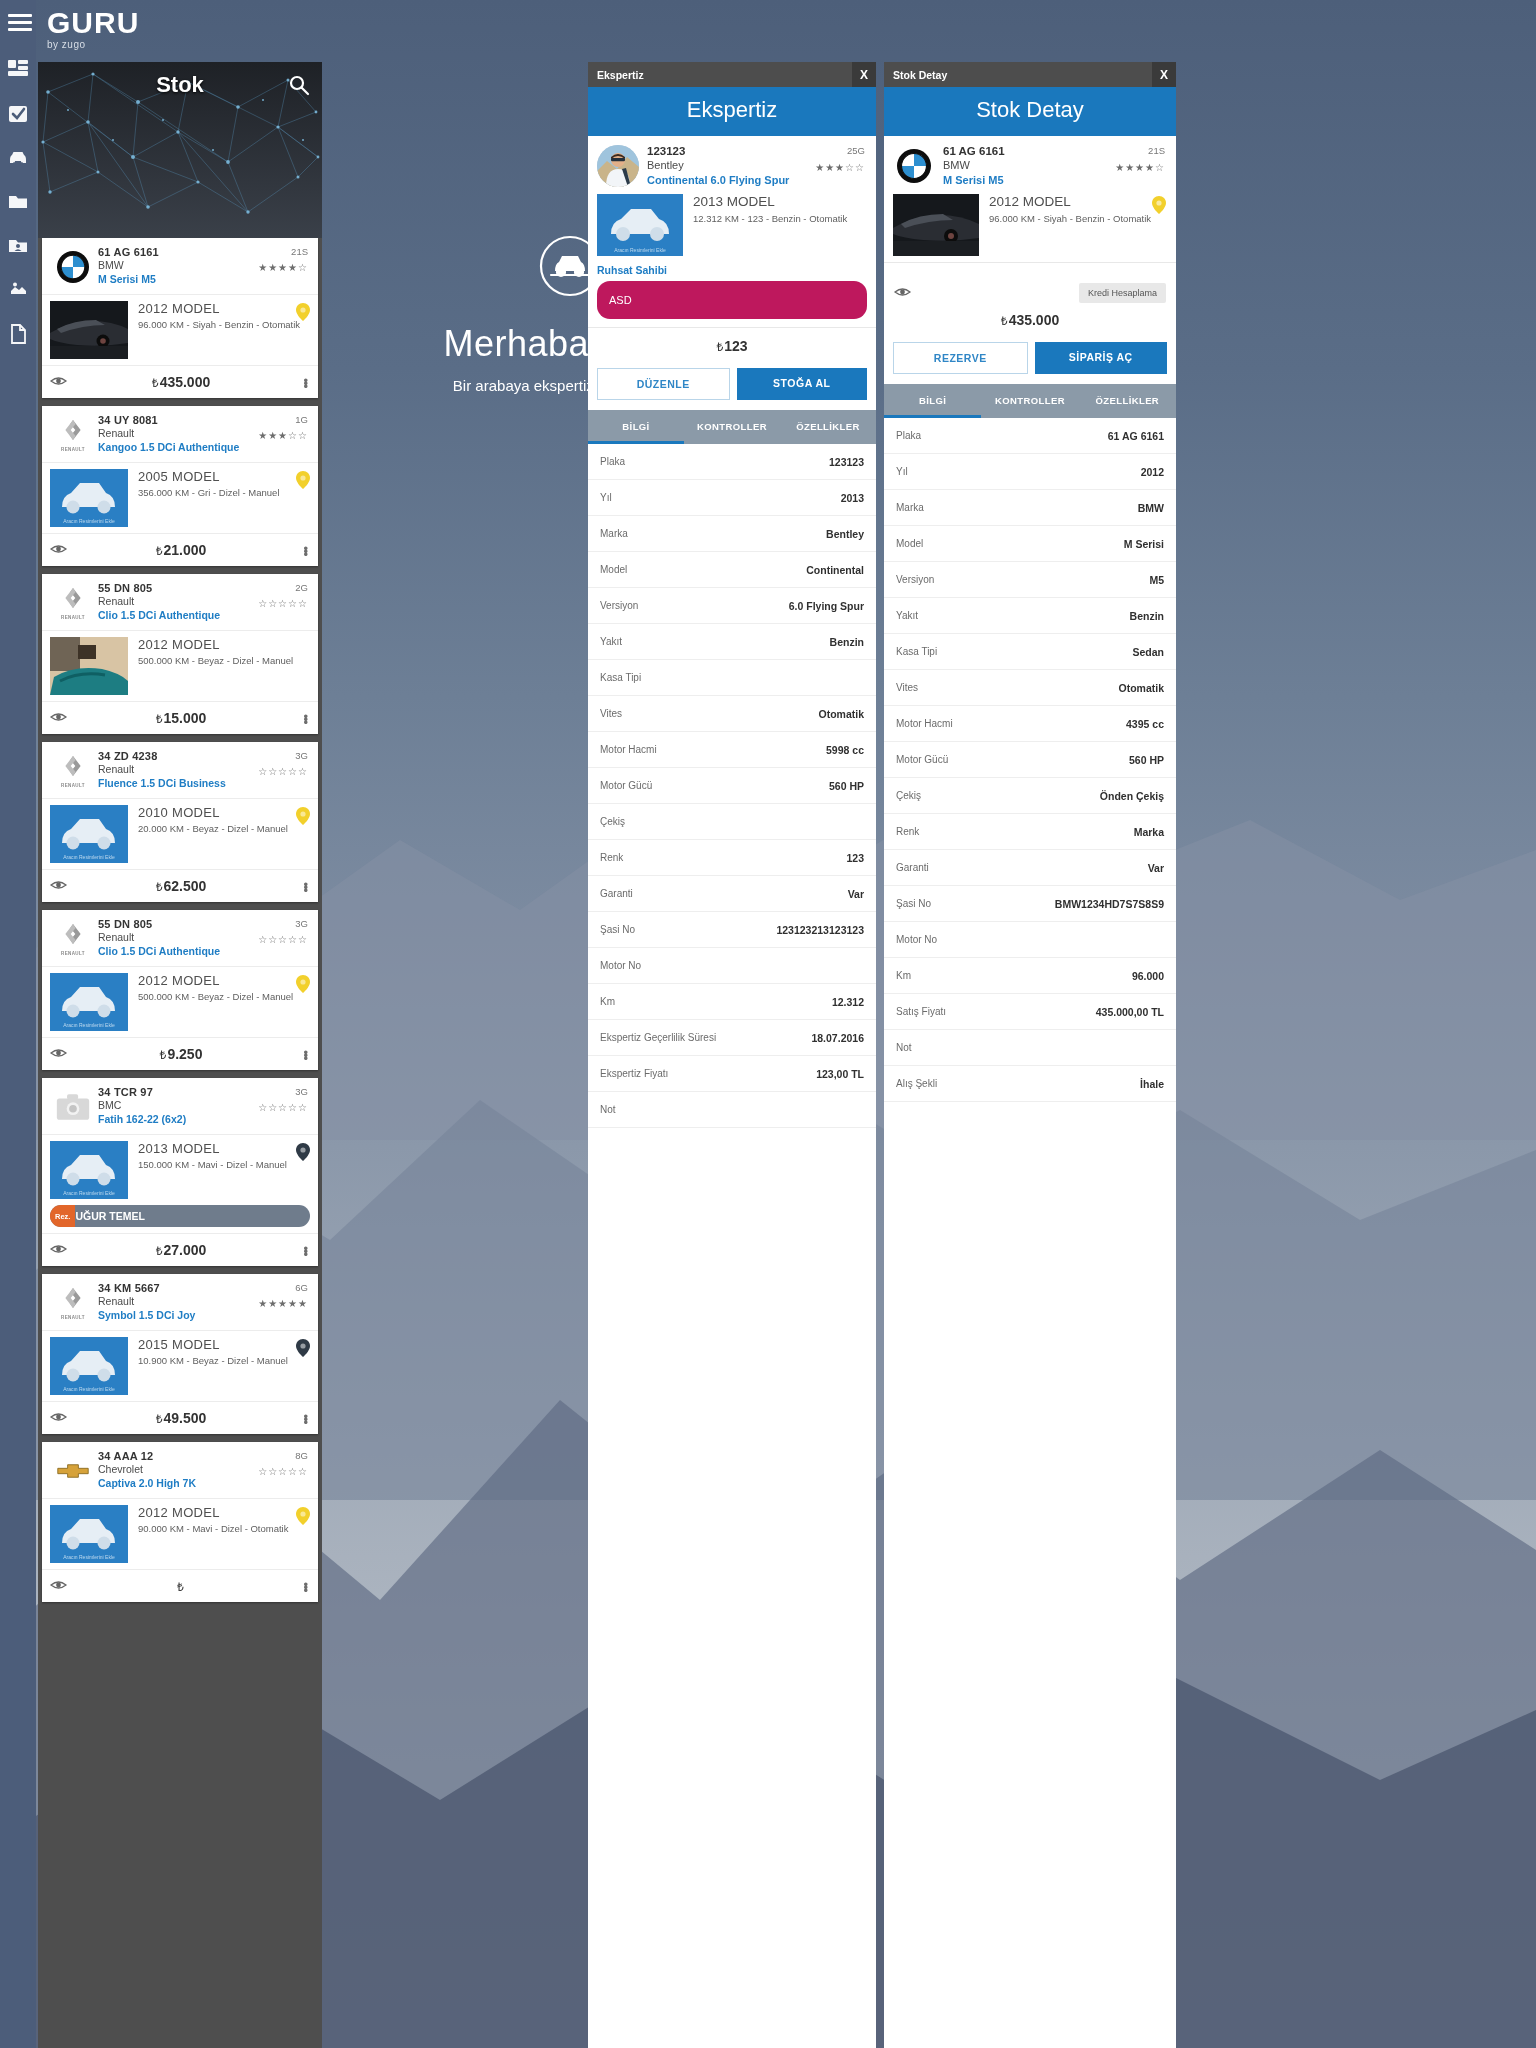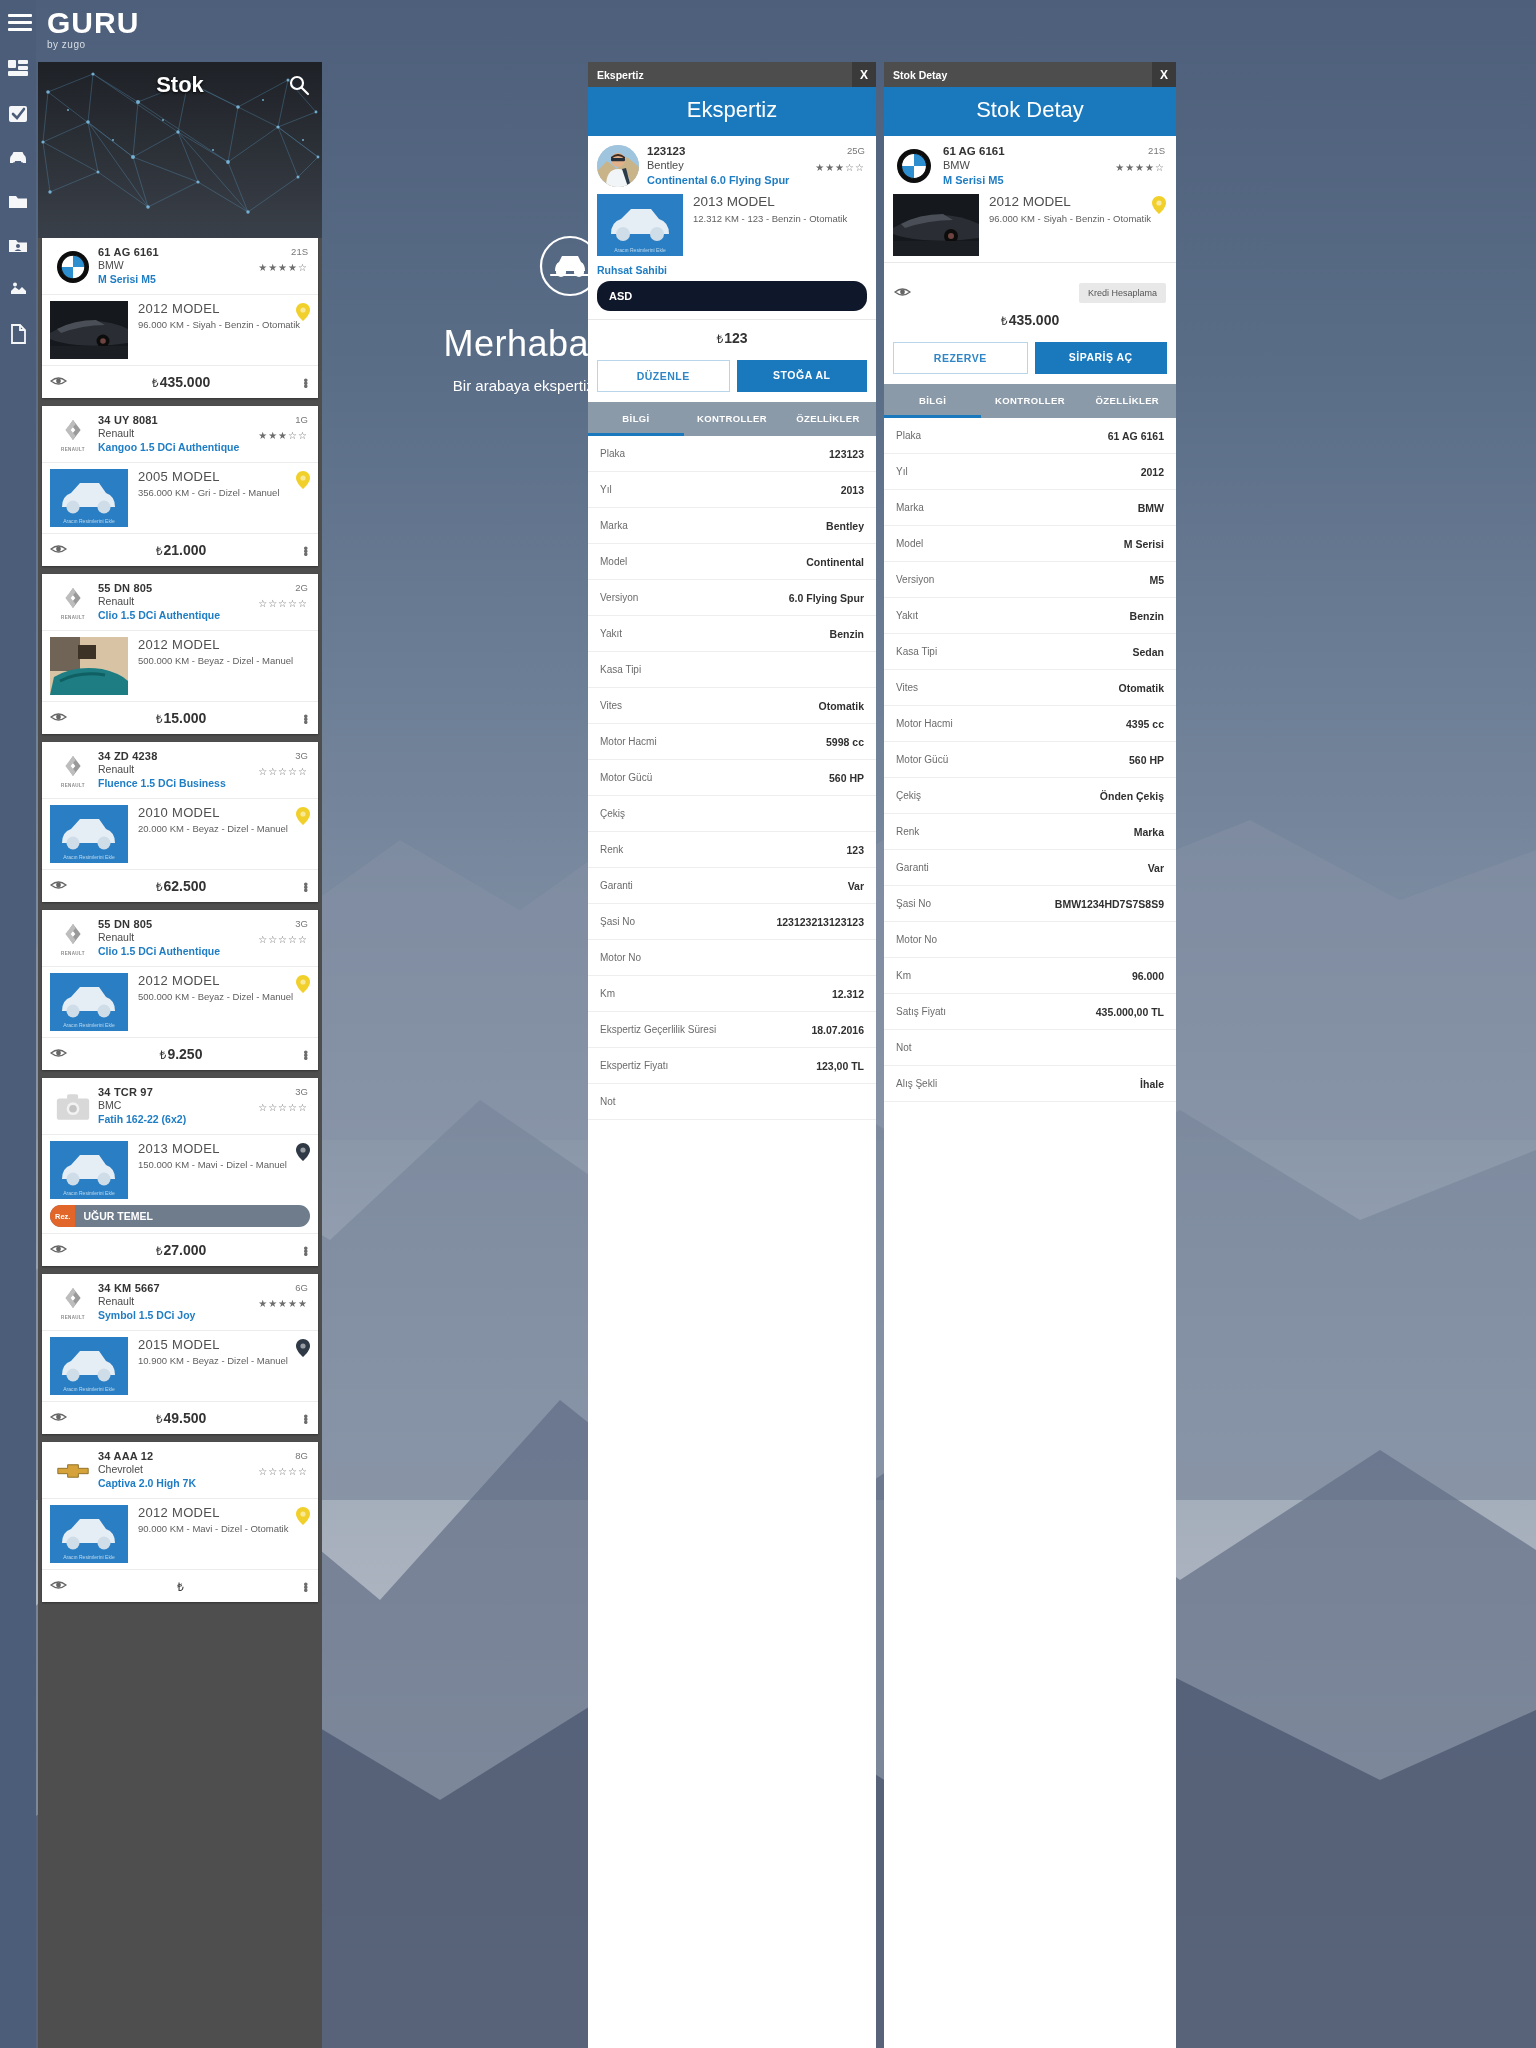--- a/index.html
+++ b/index.html
@@ -83,21 +83,21 @@
   .cc-thumb.ph { background:#2a7fc4; position:relative; }
   .cc-thumb.ph svg { width:100%; height:100%; }
   .cc-thumb.ph .ph-cap { position:absolute; bottom:3px; left:0; right:0; text-align:center; font-size:5px; color:#bcd9ef; }
   .cc-info { padding-left:10px; flex:1; }
   .cc-year { font-size:13px; color:#4f4f4f; letter-spacing:.3px; }
   .cc-spec { font-size:9.5px; color:#5f5f5f; margin-top:3px; line-height:1.35; }
   .cc-pin { position:absolute; right:8px; top:8px; width:14px; height:18px; }
   .cc-pin svg { width:14px; height:18px; }
   .cc-res { display:flex; align-items:center; margin:0 8px 6px 8px; background:#6f7c8c; border-radius:12px; overflow:hidden; height:22px; }
   .cc-res .res-tag { background:#e2662a; color:#fff; font-size:7.5px; font-weight:bold; padding:16px 5px; height:22px; display:flex; align-items:center; }
-  .cc-res .res-name { color:#fff; font-size:10.5px; font-weight:bold; padding-left:8px; }
+  .cc-res .res-name { color:#fff; font-size:10.5px; font-weight:bold; padding-left:0; }
   .cc-foot { display:flex; align-items:center; border-top:1px solid #ececec; padding:7px 10px 7px 8px; }
   .cc-eye { width:20px; }
   .cc-eye svg { width:17px; height:12px; }
   .cc-price { flex:1; text-align:center; font-size:14px; font-weight:bold; color:#333; }
   .cc-price .lira { font-weight:normal; font-size:12px; margin-right:1px; }
   .cc-more { width:16px; text-align:right; color:#6d6d6d; font-size:13px; letter-spacing:0; line-height:.5; }
   .cc-more div { height:3px; }
 
   
   #welcome {
@@ -145,23 +145,23 @@
   .m-thumb.ph { background:#2a7fc4; }
   .m-thumb.ph svg { width:100%; height:100%; }
   .m-thumb.ph .ph-cap { position:absolute; bottom:3px; left:0; right:0; text-align:center; font-size:5px; color:#bcd9ef; }
   .m-cinfo { padding-left:10px; flex:1; }
   .m-year { font-size:13.5px; color:#4f4f4f; }
   .m-spec { font-size:9.5px; color:#5f5f5f; margin-top:4px; }
   .m-pin { position:absolute; right:10px; top:4px; width:14px; height:18px; }
   .m-pin svg { width:14px; height:18px; }
   .m-ruhsat { font-size:10.5px; color:#1f7dc4; font-weight:bold; padding:2px 9px 5px; }
   .m-owner {
-    margin:0 9px 8px; height:30px; background:#0f172a; border-radius:13px;
+    margin:0 9px 8px; height:38px; background:#be185d; border-radius:13px;
     display:flex; align-items:center; padding-left:12px;
-    color:#fff; font-size:11px; font-weight:bold;
+    color:#fff; font-size:11px; font-weight:normal;
   }
   .m-pricerow { border-top:1px solid #e8e8e8; text-align:center; padding:9px 0 8px; }
   .m-pricerow .pv { font-size:14px; font-weight:bold; color:#333; }
   .m-pricerow .lira { font-weight:normal; font-size:12px; margin-right:1px; }
   .m-eyerow { display:flex; align-items:center; border-top:1px solid #e8e8e8; padding:20px 10px 6px 10px; }
   .m-eyerow .eye { width:22px; }
   .m-eyerow .eye svg { width:17px; height:12px; }
   .m-eyerow .spacer { flex:1; }
   .m-kredi {
     background:#e8e8e8; color:#555; font-size:9px; padding:5px 9px; border-radius:2px;

